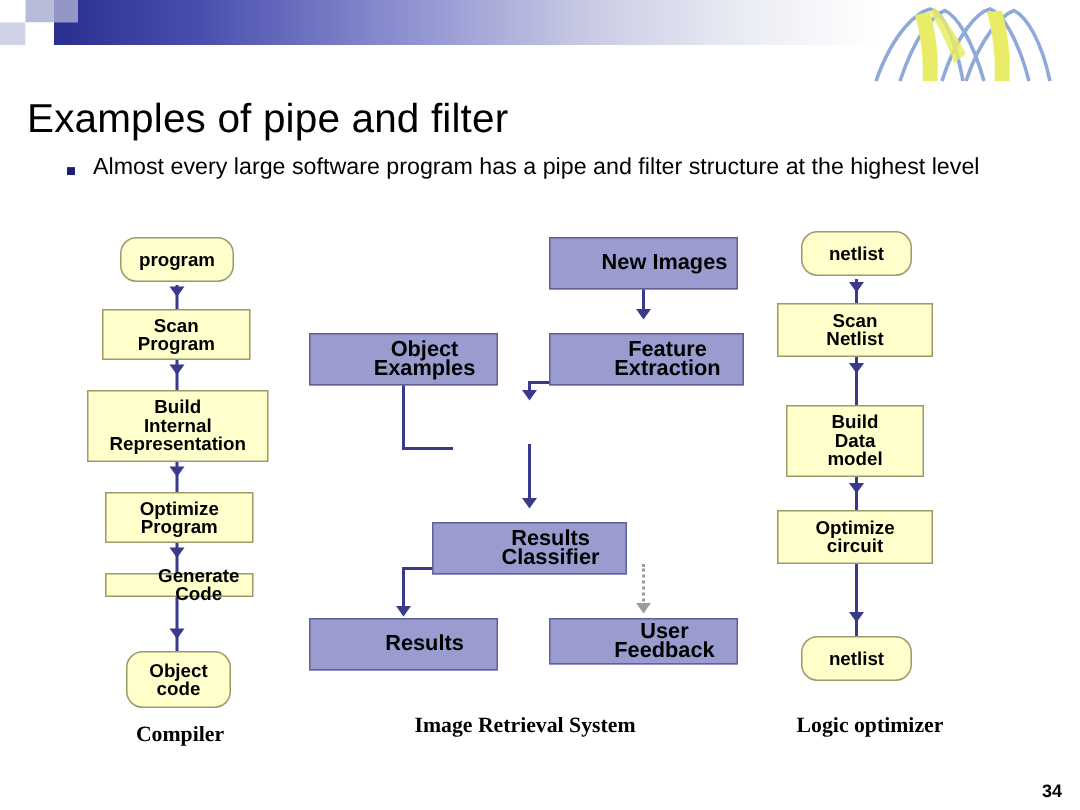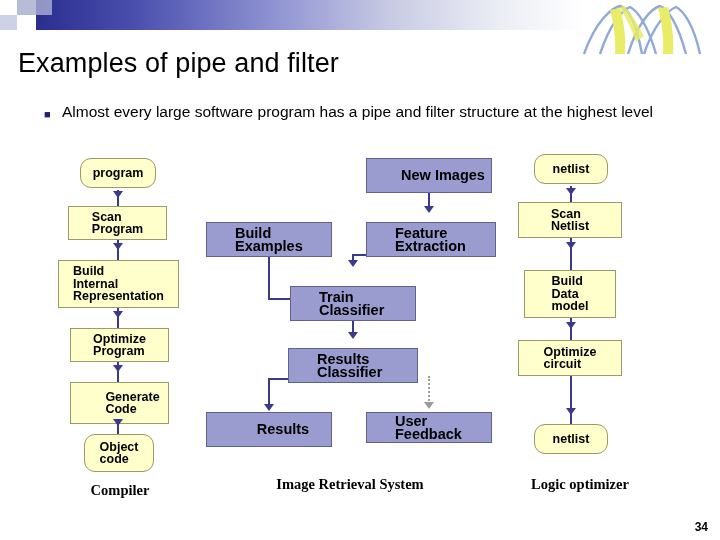--- a/index.html
+++ b/index.html
@@ -47,21 +47,21 @@
     right: 14px;
     top: 2px;
     width: 130px;
     height: 56px;
   }
 
   
   .slide-title {
     position: absolute;
     left: 18px;
-    top: 48px;
+    top: 64px;
     font-size: 27px;
     color: #000000;
     letter-spacing: 0.1px;
   }
 
   
   .bullet-row {
     position: absolute;
     left: 44px;
     top: 102px;
@@ -92,20 +92,21 @@
     width: 720px;
     height: 370px;
   }
 
   .node {
     position: absolute;
     box-sizing: border-box;
     display: flex;
     align-items: center;
     justify-content: center;
+    text-align: center;
     font-weight: bold;
     color: #000;
     line-height: 12.5px;
     border: 1px solid #808080;
   }
   .node.yellow { background: #ffffcc; border: 1px solid #9a9a6a; }
   .node.purple { background: #9a9ccf; border: 1px solid #5f6196; padding-left: 28px; }
   .node.round  { border-radius: 11px; }
 
   .conn {
@@ -201,21 +202,21 @@
 Representation</span>
   </div>
   <div class="arrow-down" style="left:113px; top:165px;"></div>
 
   <div class="node yellow" style="left:70px; top:182px; width:99px; height:34px; font-size:12.5px; white-space:pre-line;">
     <span>Optimize
 Program</span>
   </div>
   <div class="arrow-down" style="left:113px; top:219px;"></div>
 
-  <div class="node yellow" style="left:70px; top:236px; width:99px; height:42px; font-size:12.5px; white-space:pre-line;padding-left:26px;">
+  <div class="node yellow" style="left:70px; top:236px; width:99px; height:16px; font-size:12.5px; white-space:pre-line;padding-left:26px;">
     <span>Generate
 Code</span>
   </div>
   <div class="arrow-down" style="left:113px; top:273px;"></div>
 
   <div class="node yellow round" style="left:84px; top:288px; width:70px; height:38px; font-size:12.5px; white-space:pre-line;">
     <span>Object
 code</span>
   </div>
 
@@ -240,30 +241,27 @@
   <div class="arrow-down" style="left:264px; top:258px;"></div>
 
   <div class="dash-line" style="left:428px; top:230px; height:28px;"></div>
   <div class="arrow-down gray" style="left:424px; top:256px;"></div>
 
   <div class="node purple" style="left:366px; top:12px; width:126px; height:35px; font-size:14.5px;">
     <span>New Images</span>
   </div>
 
   <div class="node purple" style="left:206px; top:76px; width:126px; height:35px; font-size:14.5px;">
-    <span>Build Examples</span>
+    <span>Object Examples</span>
   </div>
 
   <div class="node purple" style="left:366px; top:76px; width:130px; height:35px; font-size:14.5px;">
     <span>Feature Extraction</span>
   </div>
 
-  <div class="node purple" style="left:290px; top:140px; width:126px; height:35px; font-size:14.5px;">
-    <span>Train Classifier</span>
-  </div>
 
   <div class="node purple" style="left:288px; top:202px; width:130px; height:35px; font-size:14.5px;">
     <span>Results Classifier</span>
   </div>
 
   <div class="node purple" style="left:206px; top:266px; width:126px; height:35px; font-size:14.5px;">
     <span>Results</span>
   </div>
 
   <div class="node purple" style="left:366px; top:266px; width:126px; height:31px; font-size:14.5px;">

